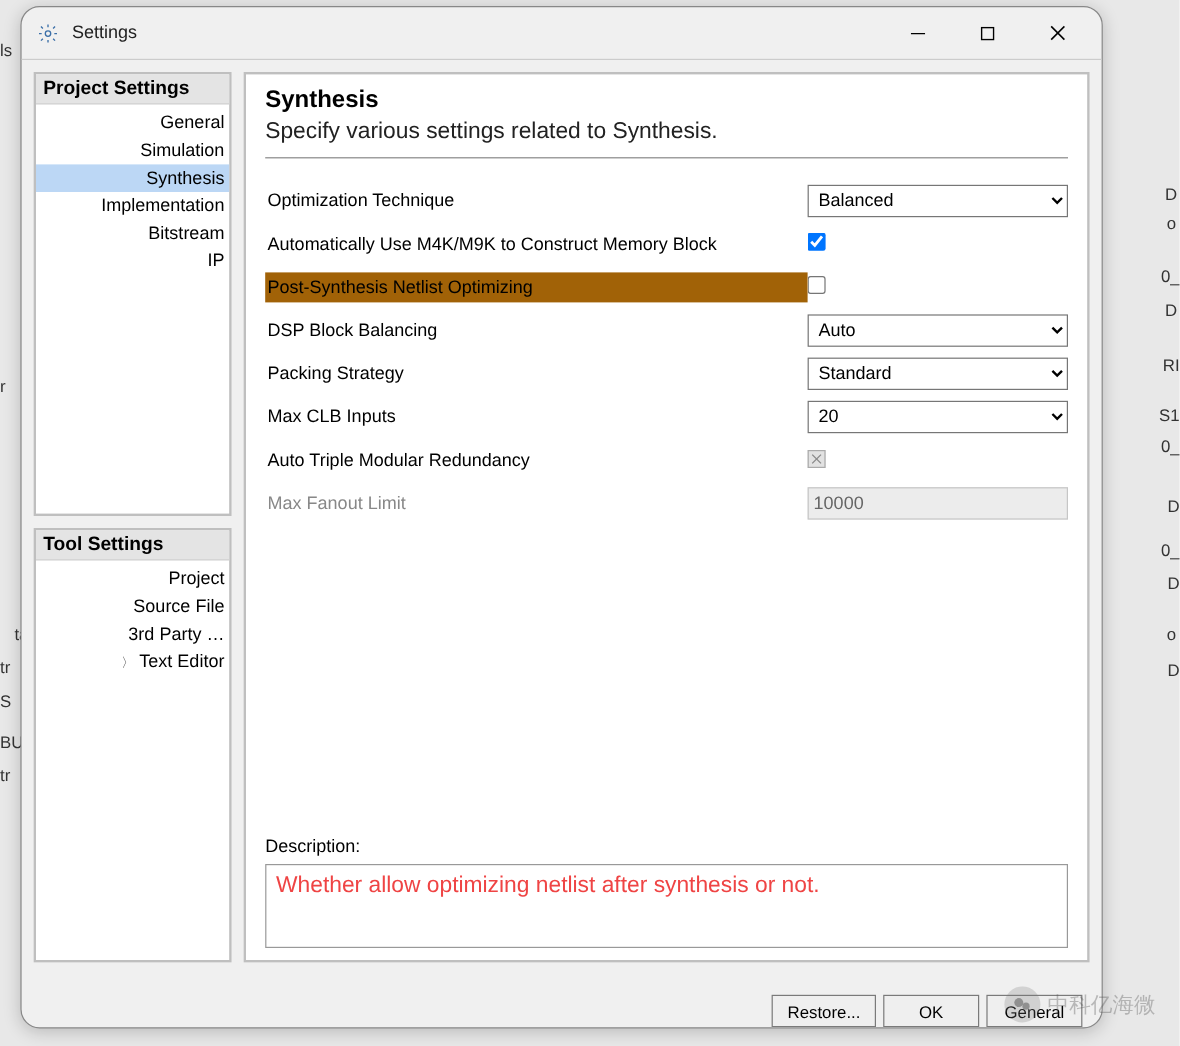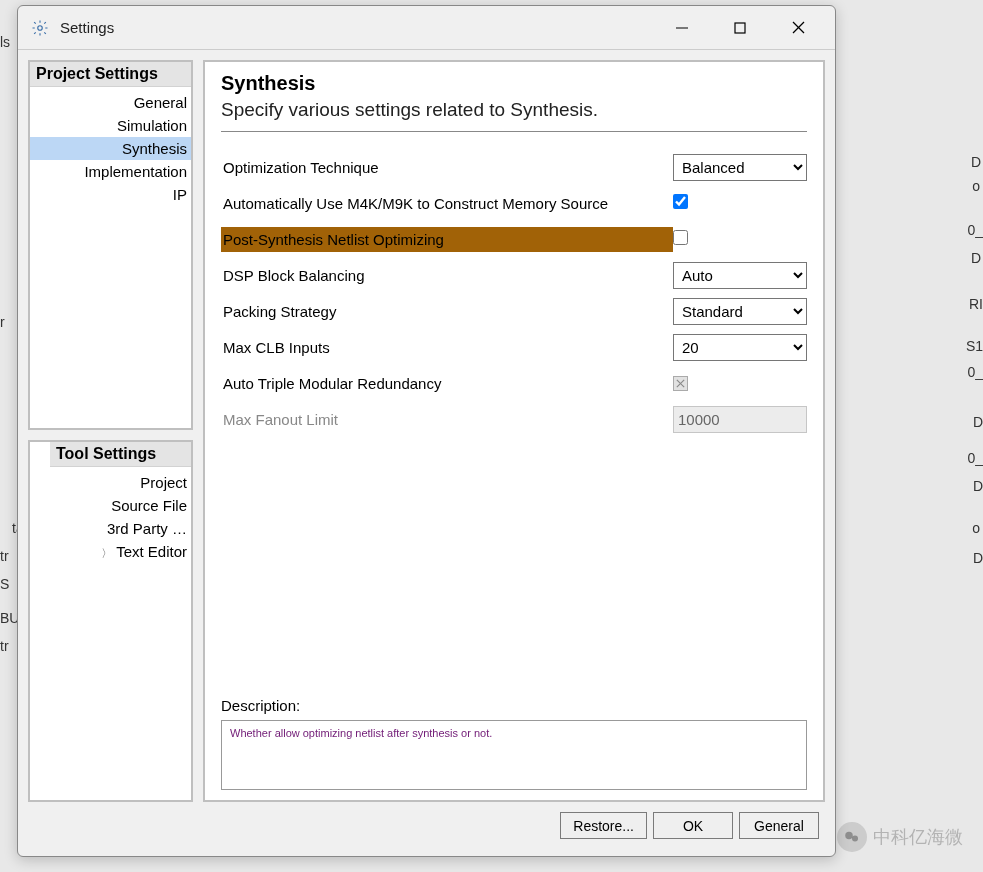--- a/index.html
+++ b/index.html
@@ -14,24 +14,24 @@
   }
   .bg-bits {
     position: absolute; top: 0; left: 0; right: 0; bottom: 0;
     color: #333; font-size: 14px; pointer-events: none;
     font-family: sans-serif;
   }
   .bg-bits span { position: absolute; }
   .dialog {
     position: absolute;
     left: 17px; top: 5px;
-    width: 819px; height: 852px;
+    width: 902px; height: 852px;
     background: #f0f0f0;
     border: 1px solid #888;
-    border-radius: 6px;
+    border-radius: 16px;
     box-shadow: 0 3px 14px rgba(0,0,0,.2);
     display: flex;
     flex-direction: column;
   }
   .titlebar {
     height: 44px;
     display: flex;
     align-items: center;
     padding: 0 8px 0 12px;
     border-bottom: 1px solid #ccc;
@@ -63,21 +63,21 @@
     width: 165px;
     display: flex;
     flex-direction: column;
     gap: 10px;
   }
   .side-panel {
     background: #fff;
     border: 2px solid #bfbfbf;
   }
   .side-panel.top { height: 370px; }
-  .side-panel.bottom { flex: 1; padding-left: 20px; }
+  .side-panel.bottom { flex: 1; }
   .section-header {
     font-weight: bold;
     font-size: 16px;
     background: #e4e4e4;
     padding: 3px 6px;
     border-bottom: 1px solid #d2d2d2;
     color: #000;
   }
   .tree {
     padding: 4px 0;
@@ -170,29 +170,29 @@
   .desc-label {
     font-size: 15px;
     color: #000;
     margin-bottom: 6px;
   }
   .desc-box {
     width: 100%;
     height: 70px;
     border: 1px solid #999;
     padding: 6px 8px;
-    font-size: 11px;
-    color: #701a75;
+    font-size: 19px;
+    color: #ef4444;
     background: #fff;
   }
   .footer {
     height: 44px;
     display: flex;
     justify-content: flex-end;
-    align-items: flex-start;
+    align-items: flex-end;
     padding: 0 16px;
     gap: 6px;
   }
   .footer button {
     min-width: 80px;
     height: 27px;
     padding: 2px 12px;
     background: #efefef;
     border: 1px solid #7a7a7a;
     font-size: 14px;
@@ -270,20 +270,21 @@
   <div class="dialog-body">
     <div class="sidebar">
 
       <div class="side-panel top">
         <div class="section-header">Project Settings</div>
         <div class="tree">
           <div class="tree-item"><span>General</span></div>
           <div class="tree-item"><span>Simulation</span></div>
           <div class="tree-item selected"><span>Synthesis</span></div>
           <div class="tree-item"><span>Implementation</span></div>
+          <div class="tree-item"><span>Bitstream</span></div>
           <div class="tree-item"><span>IP</span></div>
         </div>
       </div>
 
       <div class="side-panel bottom">
         <div class="section-header">Tool Settings</div>
         <div class="tree">
           <div class="tree-item indent2"><span>Project</span></div>
           <div class="tree-item indent2"><span>Source File</span></div>
           <div class="tree-item indent2"><span>3rd Party …</span></div>
@@ -301,21 +302,21 @@
         <div class="form-row">
           <div class="label">Optimization Technique</div>
           <div class="control">
             <select>
               <option>Balanced</option>
             </select>
           </div>
         </div>
 
         <div class="form-row">
-          <div class="label">Automatically Use M4K/M9K to Construct Memory Source</div>
+          <div class="label">Automatically Use M4K/M9K to Construct Memory Block</div>
           <div class="control">
             <input type="checkbox" checked="" style="">
           </div>
         </div>
 
         <div class="form-row selected">
           <div class="label">Post-Synthesis Netlist Optimizing</div>
           <div class="control">
             <input type="checkbox" style="">
           </div>

